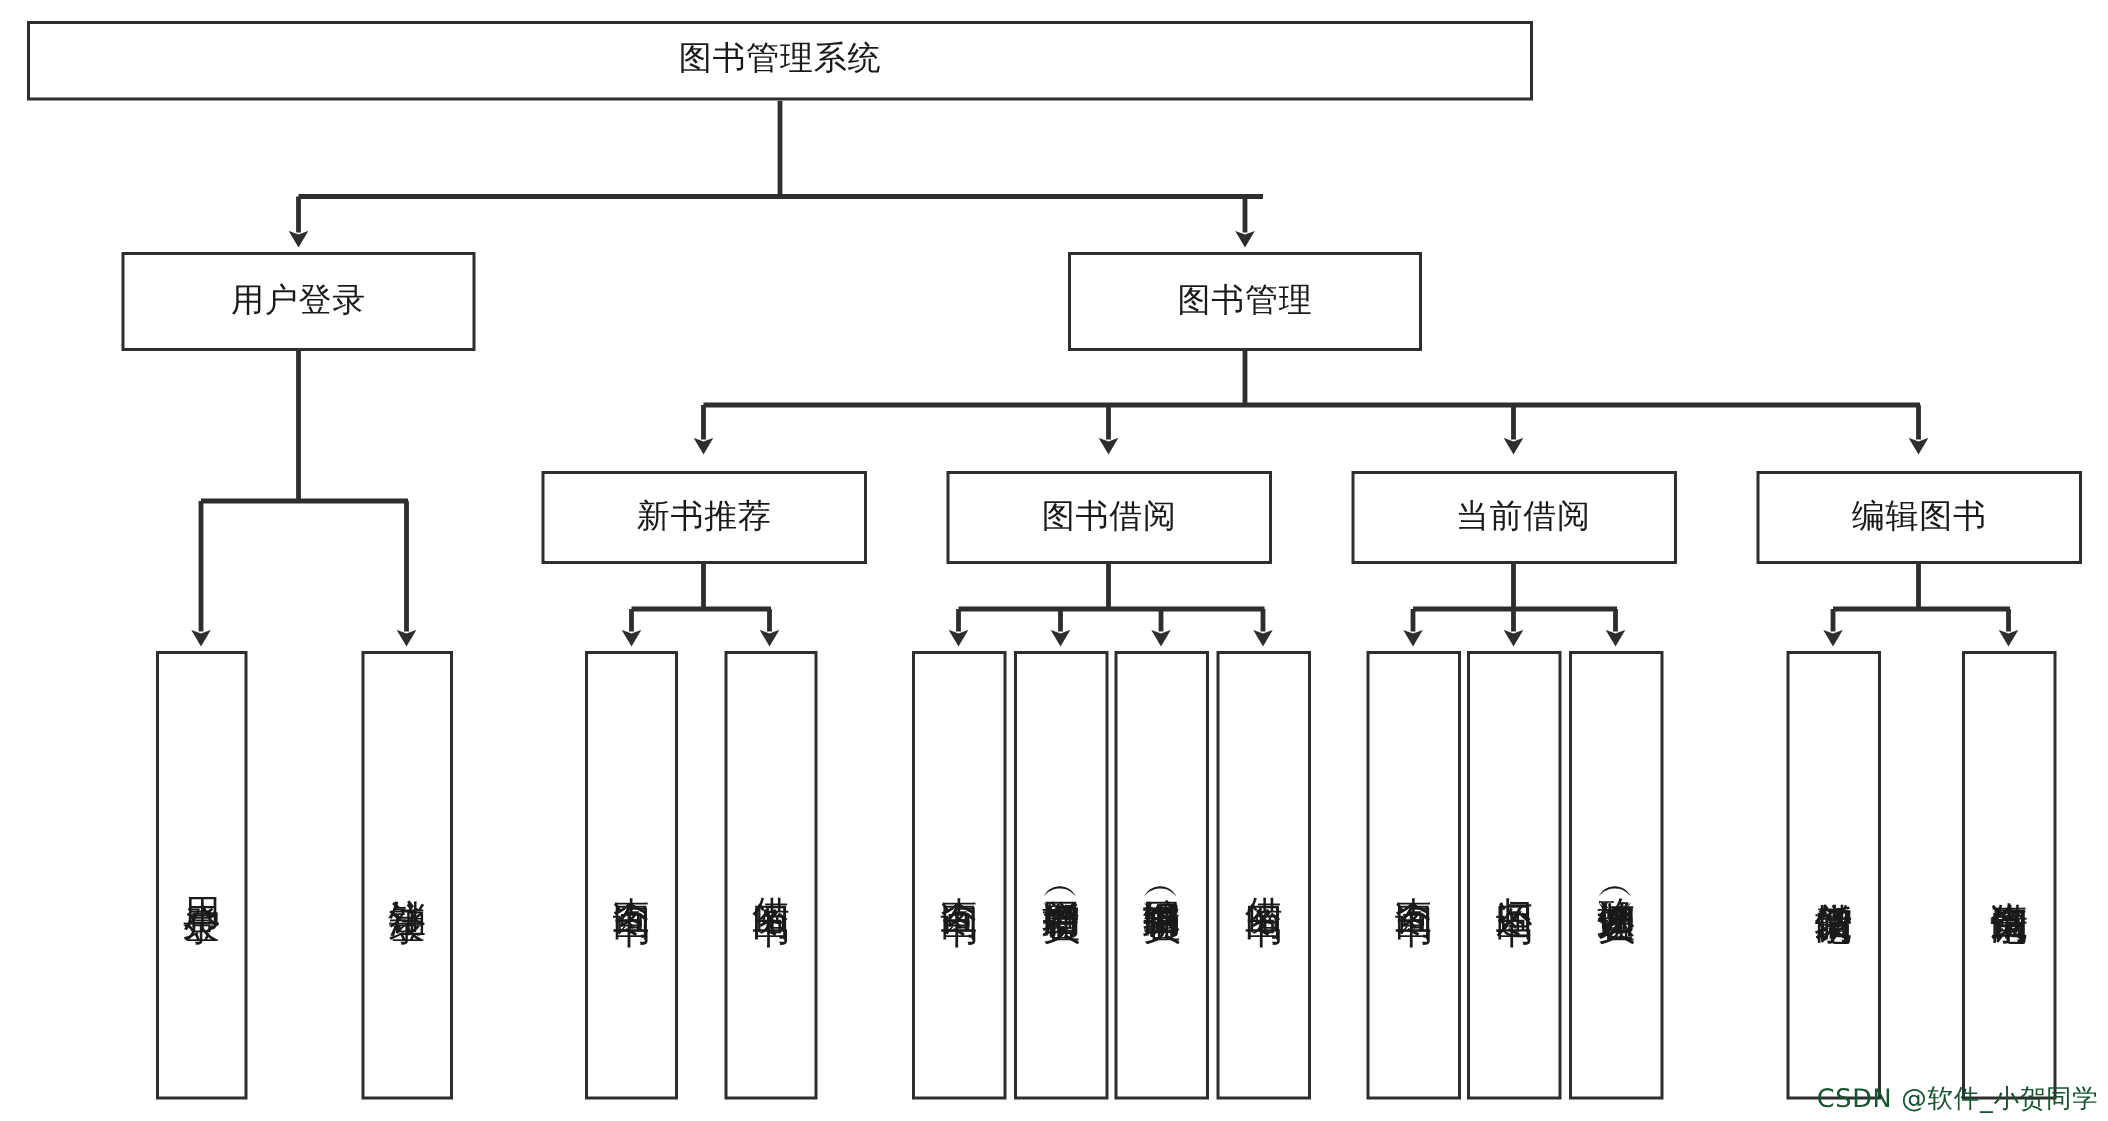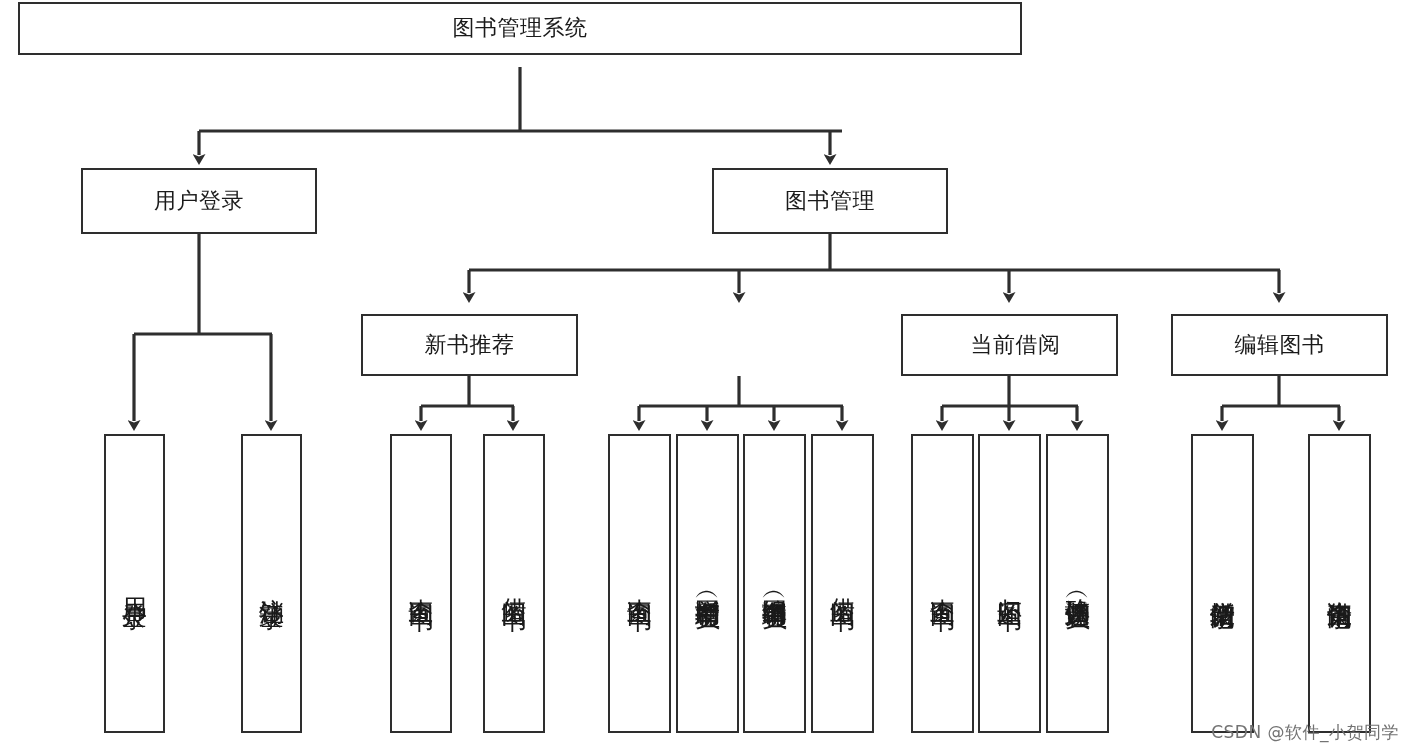--- a/index.html
+++ b/index.html
@@ -65,21 +65,21 @@
   }
   .node.vert.tall .label {
     font-size: 25px;
     letter-spacing: 1px;
   }
   #watermark {
     position: absolute;
     right: 6px;
     bottom: 3px;
     font-size: 17px;
-    color: #737373;
+    color: #14532d;
     letter-spacing: 0.5px;
     user-select: none;
     white-space: nowrap;
   }
 </style>
 </head>
 <body>
 
 <div id="diagram-root">
 
@@ -126,34 +126,37 @@
       <path d="M1009,406 L1009,421" marker-end="url(#arrow)"></path>
       <path d="M1077,406 L1077,421" marker-end="url(#arrow)"></path>
 
       <path d="M1279,376 L1279,406"></path>
       <path d="M1222,406 L1340,406"></path>
       <path d="M1222,406 L1222,421" marker-end="url(#arrow)"></path>
       <path d="M1339,406 L1339,421" marker-end="url(#arrow)"></path>
     </g>
   </svg>
 
-  <div class="node root horiz" style="left:18px; top:2px; width:1004px; height:53px;">
+  <div class="node root horiz" style="left:18px; top:14px; width:1004px; height:53px;">
     <span class="label">图书管理系统</span>
   </div>
 
   <div class="node horiz" style="left:81px; top:168px; width:236px; height:66px;">
     <span class="label">用户登录</span>
   </div>
   <div class="node horiz" style="left:361px; top:314px; width:217px; height:62px;">
     <span class="label">新书推荐</span>
   </div>
 
   <div class="node horiz" style="left:712px; top:168px; width:236px; height:66px;">
     <span class="label">图书管理</span>
   </div>
+  <div class="node horiz" style="left:631px; top:314px; width:217px; height:62px;">
+    <span class="label">图书借阅</span>
+  </div>
   <div class="node horiz" style="left:901px; top:314px; width:217px; height:62px;padding-left:12px;">
     <span class="label">当前借阅</span>
   </div>
   <div class="node horiz" style="left:1171px; top:314px; width:217px; height:62px;">
     <span class="label">编辑图书</span>
   </div>
 
   <div class="node vert" style="left:104px; top:434px; width:61px; height:299px;">
     <span class="label">用户登录</span>
   </div>

